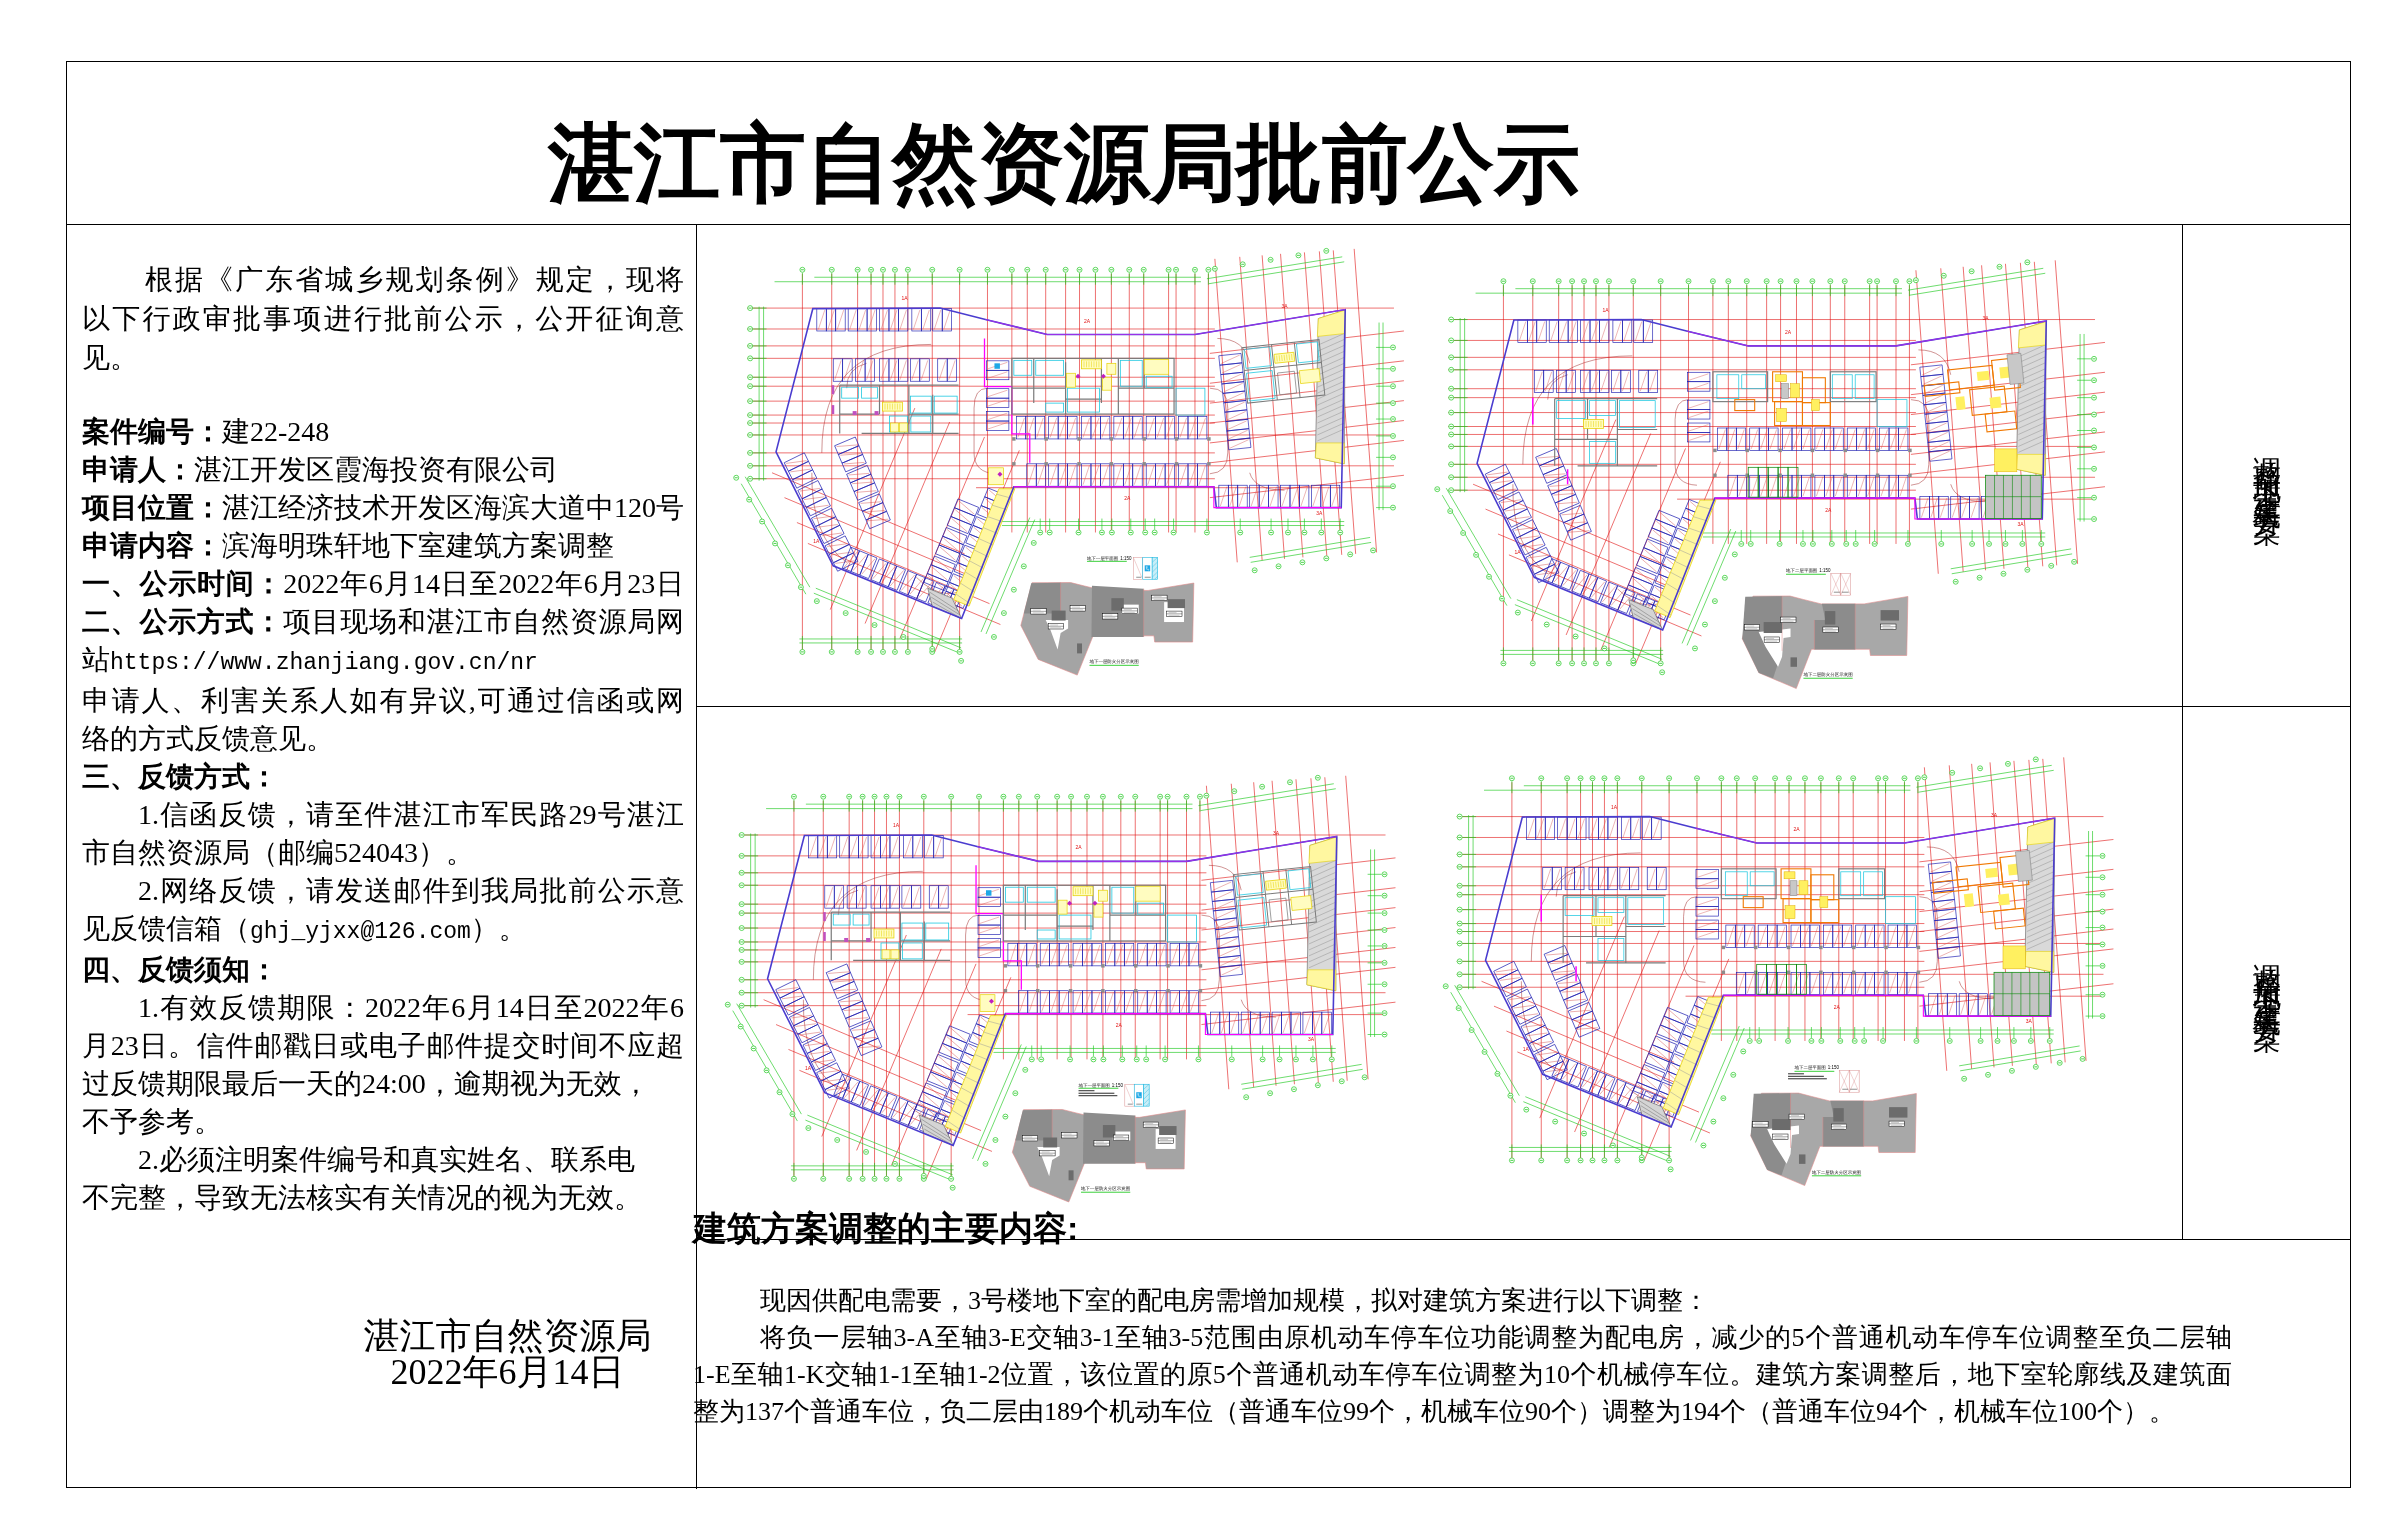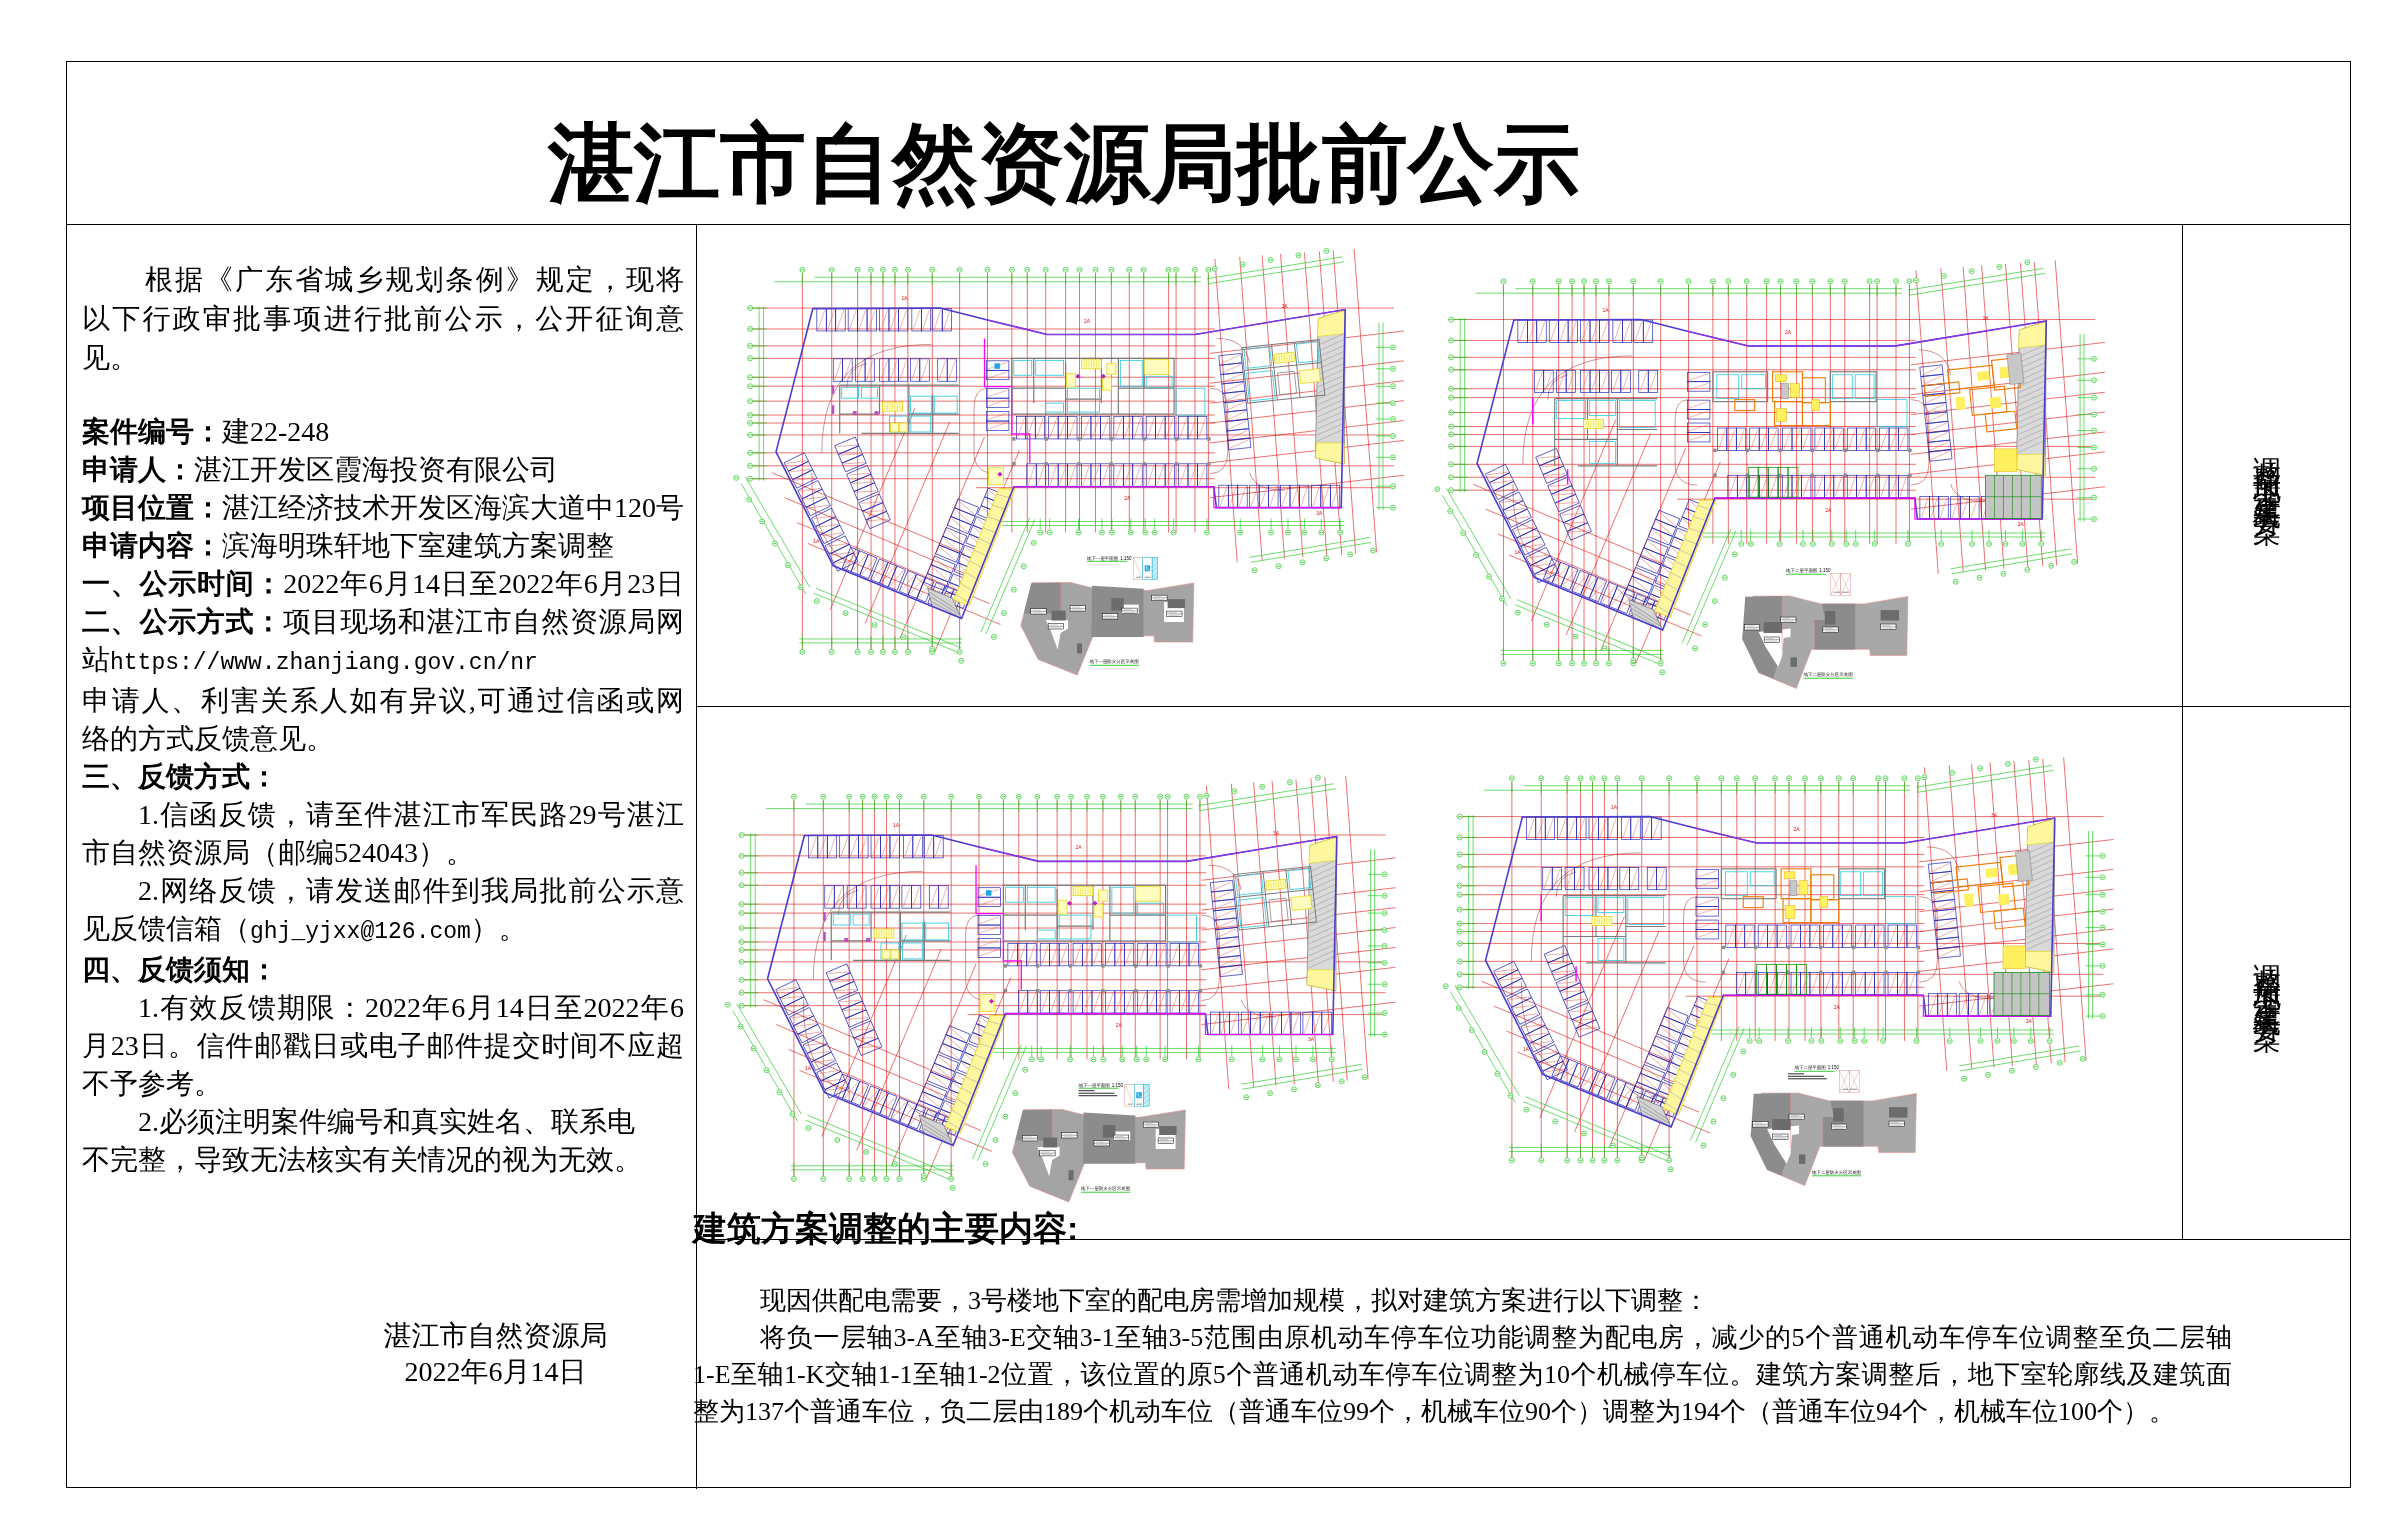--- a/index.html
+++ b/index.html
@@ -17,21 +17,21 @@
 .lt{position:absolute;left:82px;width:602px;font-size:28px;}
 #intro{top:260px;line-height:39px;}
 #fields{top:413px;line-height:38px;}
 .ln{white-space:nowrap;}
 .jl{text-align:justify;text-align-last:justify;text-justify:inter-character;}
 .ind{text-indent:63px;}
 .ind2{text-indent:56px;}
 .ind3{text-indent:67px;}
 b{font-weight:bold;}
 .mono{font-family:"Liberation Mono","DejaVu Sans Mono",monospace;font-size:23px;}
-#signature{position:absolute;left:346px;top:1318px;width:299px;text-align:center;font-size:28px;line-height:36px;white-space:nowrap;}
+#signature{position:absolute;left:358px;top:1318px;width:299px;text-align:center;font-size:36px;line-height:36px;white-space:nowrap;}
 #drawings{position:absolute;left:697px;top:225px;width:1486px;height:1014px;}
 .dlabel{font-family:"Liberation Sans","DejaVu Sans",sans-serif;font-size:9px;fill:#000;}
 .axlbl{font-family:"Liberation Sans","DejaVu Sans",sans-serif;font-size:10px;fill:#e01010;}
 .vcell{position:absolute;left:2183px;width:167px;display:flex;align-items:center;justify-content:center;}
 #vcell-before{top:226px;height:480px;}
 #vcell-after{top:707px;height:533px;}
 .vlabel{writing-mode:vertical-rl;text-orientation:upright;font-size:28px;letter-spacing:6.5px;line-height:1;font-family:"Liberation Serif","DejaVu Serif",serif;}
 #adj-heading{position:absolute;left:693px;top:1210px;font-family:Liberation Sans, sans-serif;font-weight:bold;font-size:34px;line-height:36px;white-space:nowrap;}
 #adj-body{position:absolute;left:693px;top:1282px;width:1539px;font-size:26px;line-height:37px;}
 </style>
@@ -65,20 +65,21 @@
     <div class="ln jl">申请人、利害关系人如有异议,可通过信函或网</div>
     <div class="ln">络的方式反馈意见。</div>
     <div class="ln"><b>三、反馈方式：</b></div>
     <div class="ln jl ind2">1.信函反馈，请至件湛江市军民路29号湛江</div>
     <div class="ln">市自然资源局（邮编524043）。</div>
     <div class="ln jl ind2">2.网络反馈，请发送邮件到我局批前公示意</div>
     <div class="ln"><span>见反馈信箱（</span><span class="mono">ghj_yjxx@126.com</span><span>）。</span></div>
     <div class="ln"><b>四、反馈须知：</b></div>
     <div class="ln jl ind2">1.有效反馈期限：2022年6月14日至2022年6</div>
     <div class="ln jl">月23日。信件邮戳日或电子邮件提交时间不应超</div>
+    <div class="ln">过反馈期限最后一天的24:00，逾期视为无效，</div>
     <div class="ln">不予参考。</div>
     <div class="ln ind2">2.必须注明案件编号和真实姓名、联系电</div>
     <div class="ln">不完整，导致无法核实有关情况的视为无效。</div>
   </div>
 
   <div id="signature">
     <div>湛江市自然资源局</div>
     <div>2022年6月14日</div>
   </div>
 

